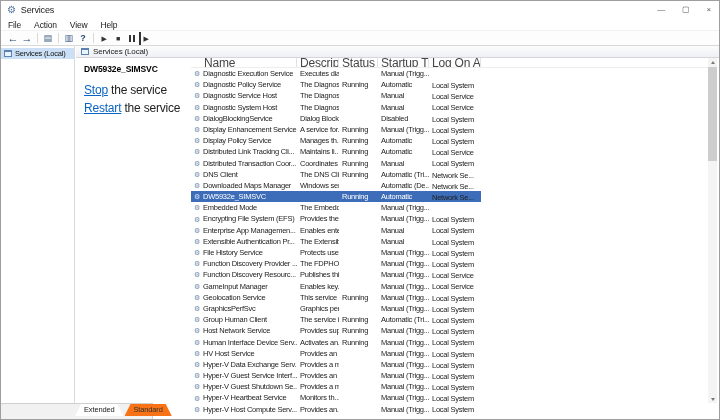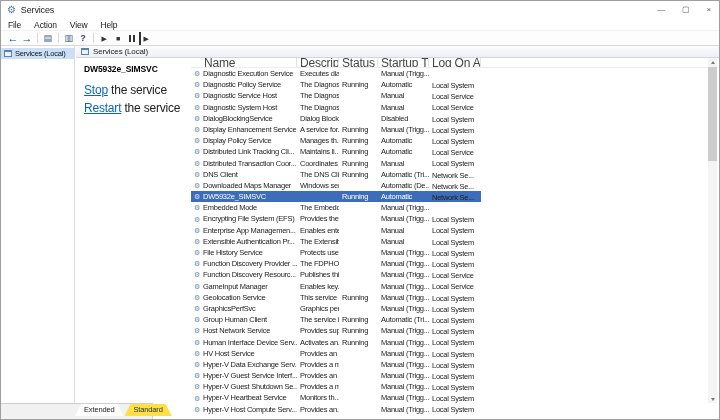--- a/index.html
+++ b/index.html
@@ -92,21 +92,21 @@
   .sb-thumb { position: absolute; top: 9px; left: 0; width: 9px; height: 94px; background: #cdcdcd; }
 
   
   #tabstrip { position: absolute; left: 0; bottom: 0; width: 152px; height: 16px;
               background: #f1f1f1; border-top: 1px solid #cfcfcf; border-right: 1px solid #cfcfcf;
               display: flex; align-items: flex-start; padding-left: 74px; }
   .tab { font-size: 7.5px; height: 12px; line-height: 12px; padding: 0 9px; color: #222;
          clip-path: polygon(6px 0, calc(100% - 6px) 0, 100% 100%, 0 100%);
          filter: drop-shadow(0 0 0.5px #9a9a9a); margin-right: 1px; }
   .tab.active { background: #ffffff; }
-  .tab.inactive { background: #fde047; color: #333; }
+  .tab.inactive { background: #f97316; color: #333; }
 </style>
 </head>
 <body>
 
 <div id="win">
 
   <div id="titlebar">
     <span id="app-icon">⚙</span>
     <span id="title">Services</span>
     <div id="win-controls">

